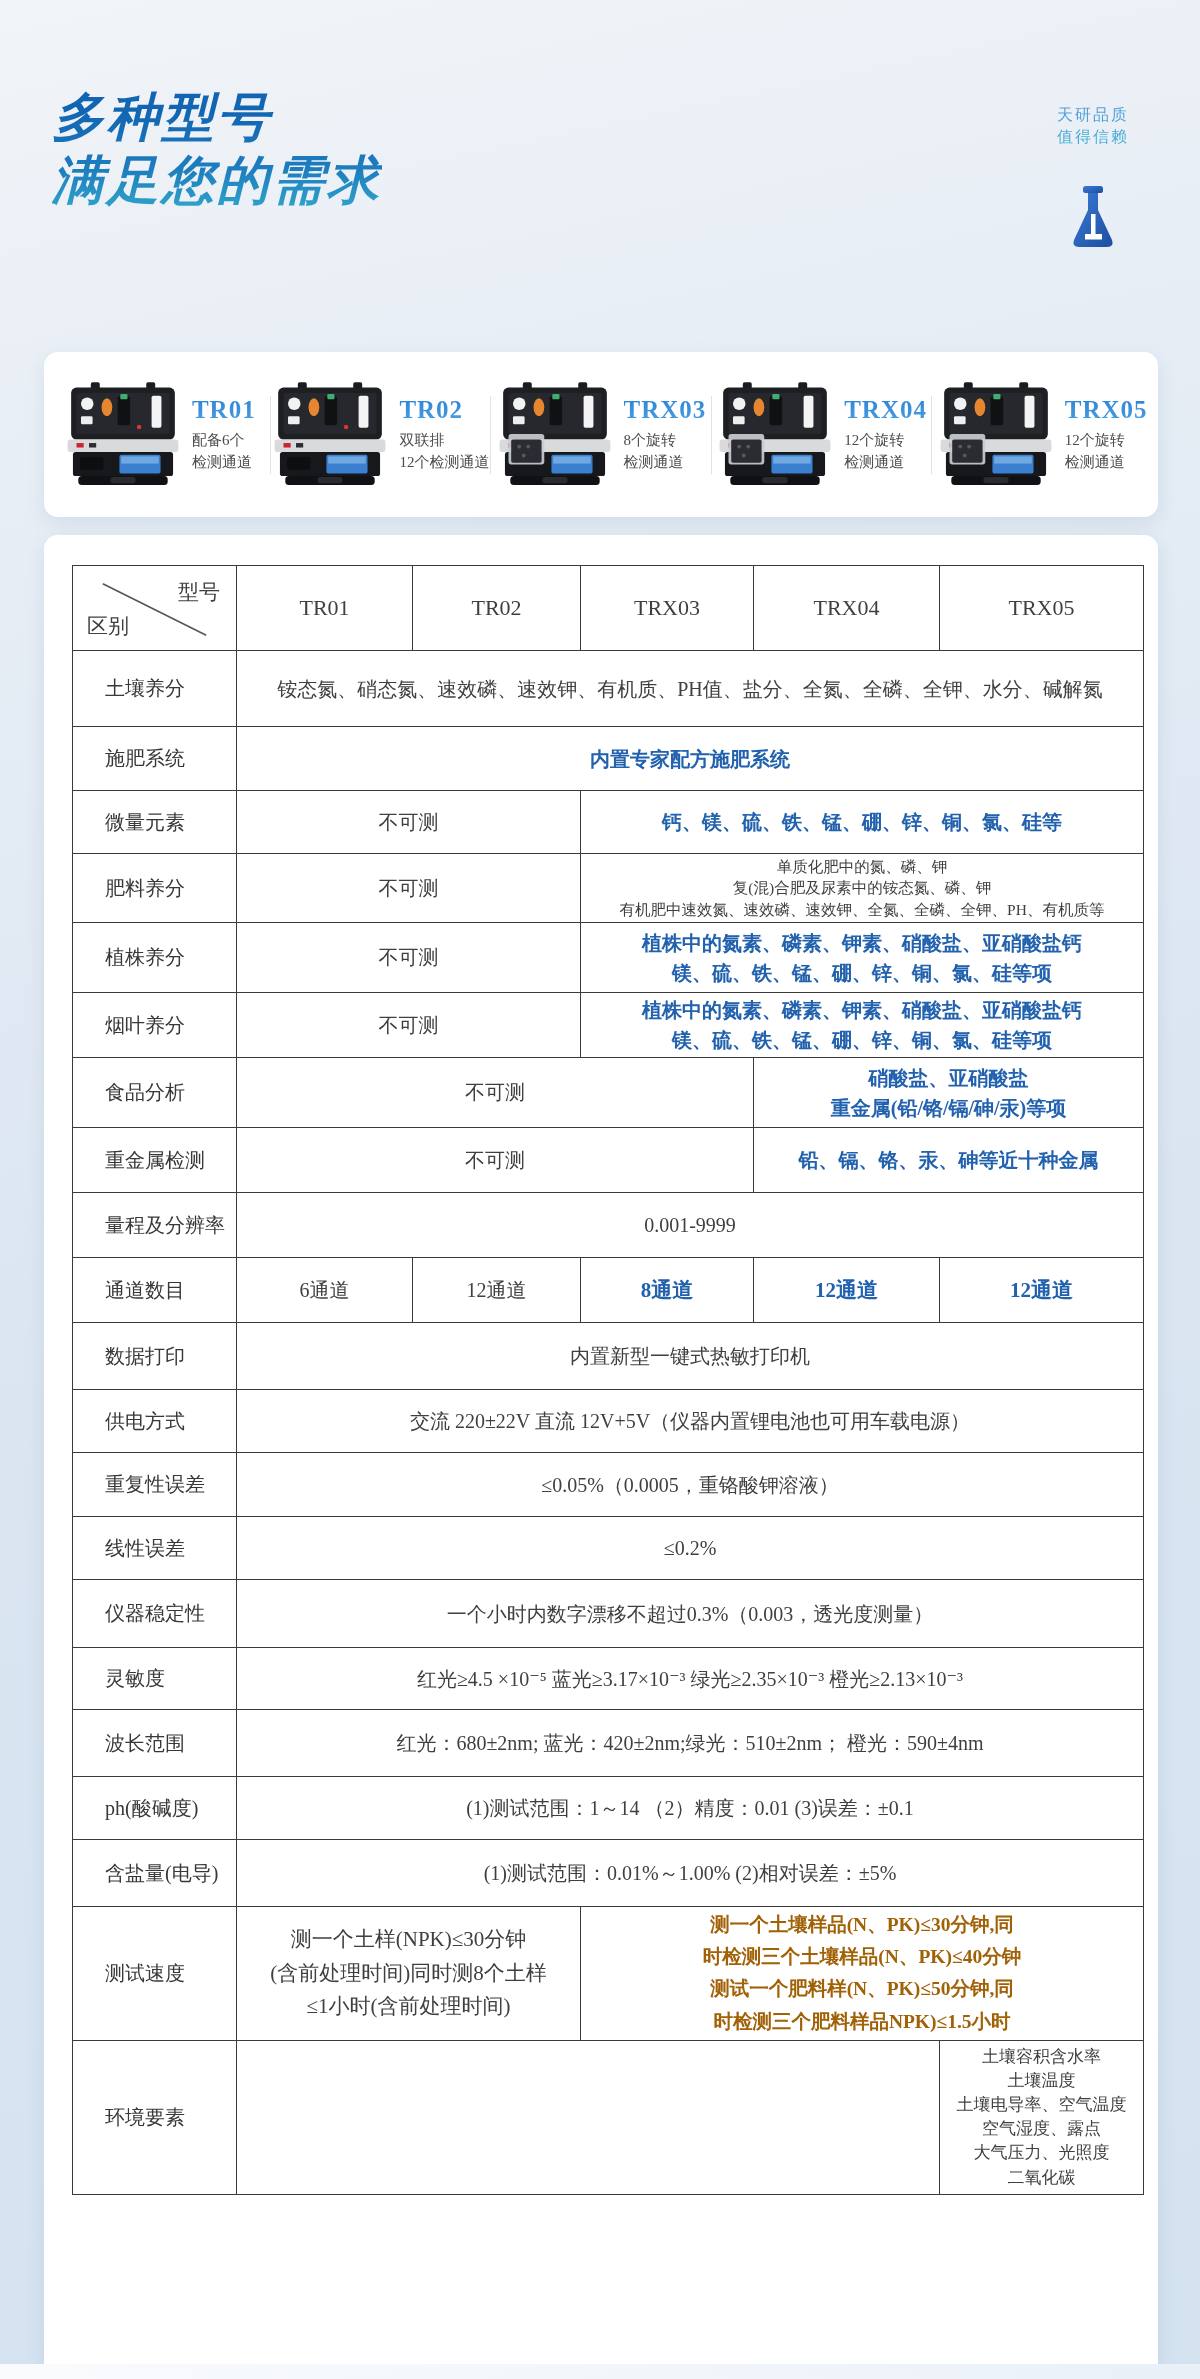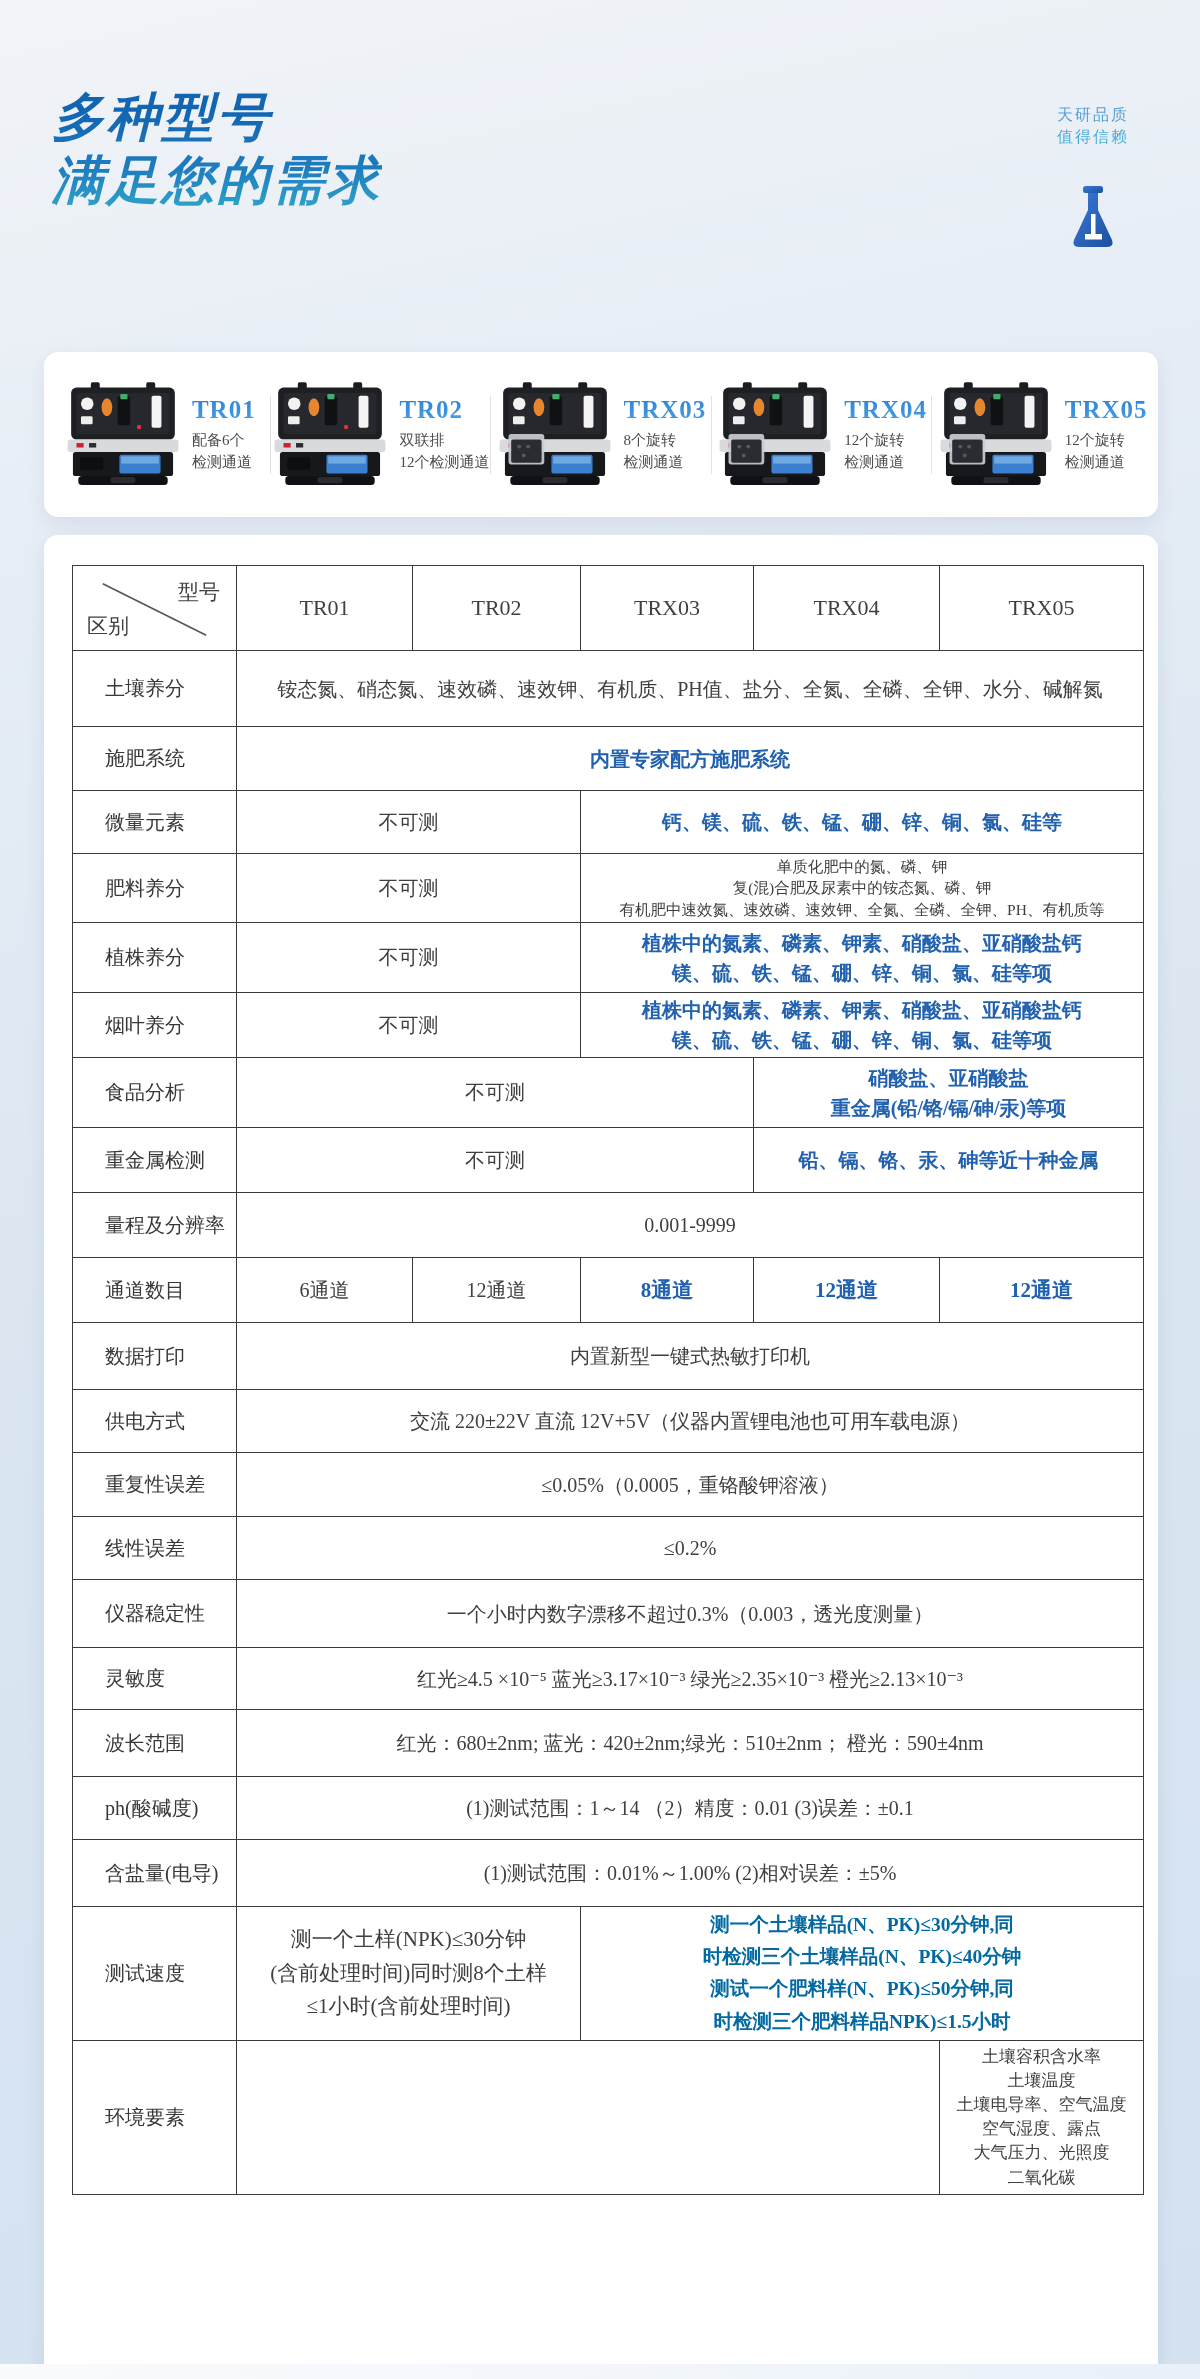--- a/index.html
+++ b/index.html
@@ -61,21 +61,21 @@
   }
   .spec th { font-size:22px; }
   td.lbl { text-align:left; padding-left:32px; font-size:20px; color:#383838; }
   td.gray { font-size:20px; }
   td.blue { font-size:20px; color:#2161ae; font-weight:600; }
   td.blue .ln, td.gray .ln { line-height:1.5; }
   td.gray-sm { font-size:15.5px; }
   td.gray-sm .ln { line-height:1.38; }
   td.speed-gray { font-size:21px; }
   td.speed-gray .ln { line-height:1.6; }
-  td.speed-blue { font-size:19.5px; color:#0369a1; font-weight:600; }
+  td.speed-blue { font-size:19.5px; color:#a16207; font-weight:600; }
   td.speed-blue .ln { line-height:1.65; }
   td.env { font-size:17px; }
   td.env .ln { line-height:1.42; }
   td.chan-blue { font-size:21px; color:#2161ae; font-weight:700; }
 
   
   th.corner { position:relative; }
   th.corner svg { position:absolute; left:0; top:0; width:100%; height:100%; }
   .corner-top { position:absolute; right:16px; top:12px; font-size:21px; }
   .corner-bottom { position:absolute; left:14px; bottom:10px; font-size:21px; }

